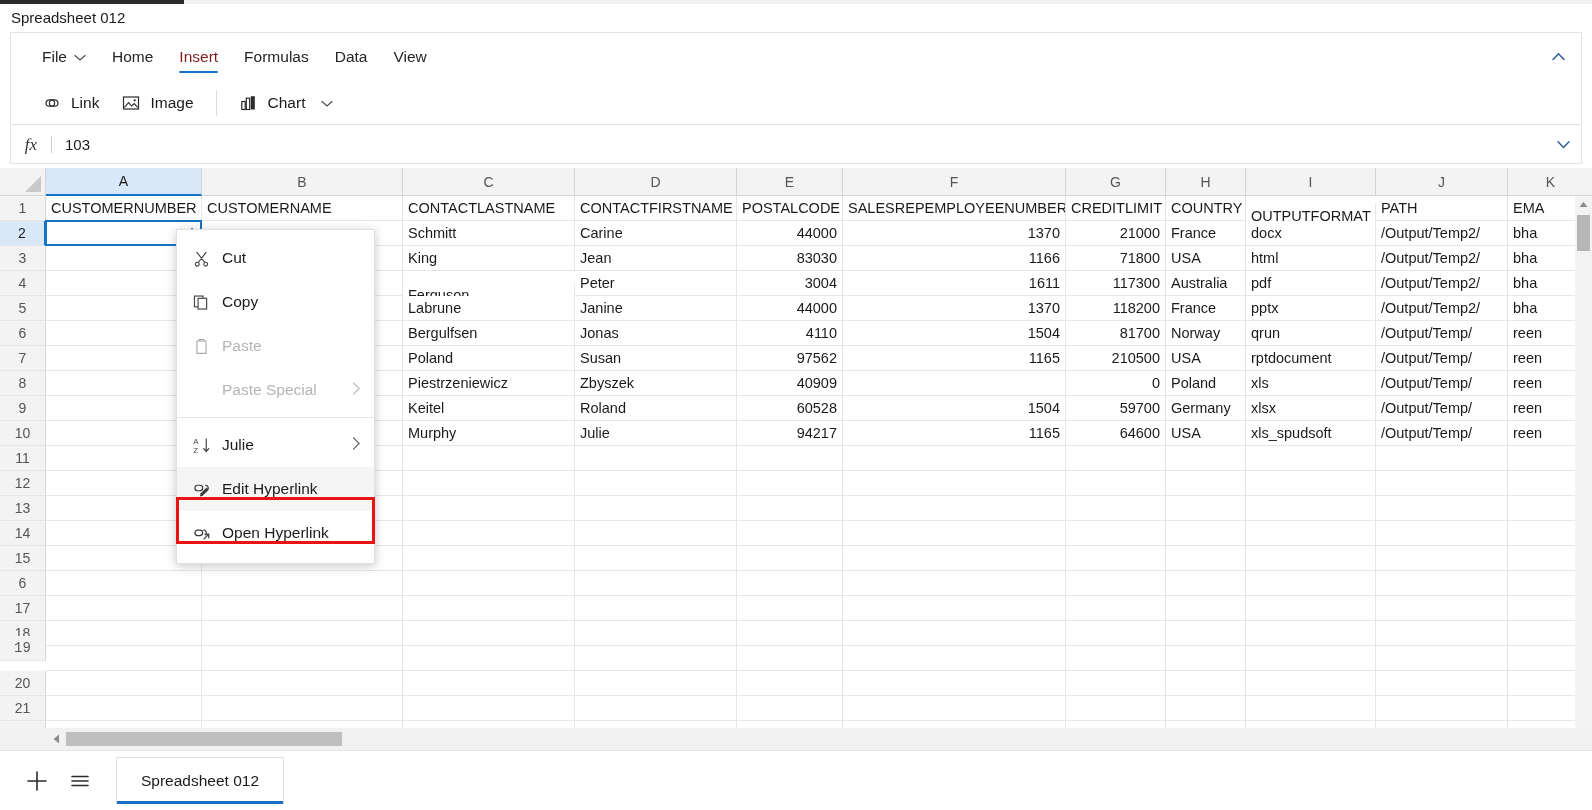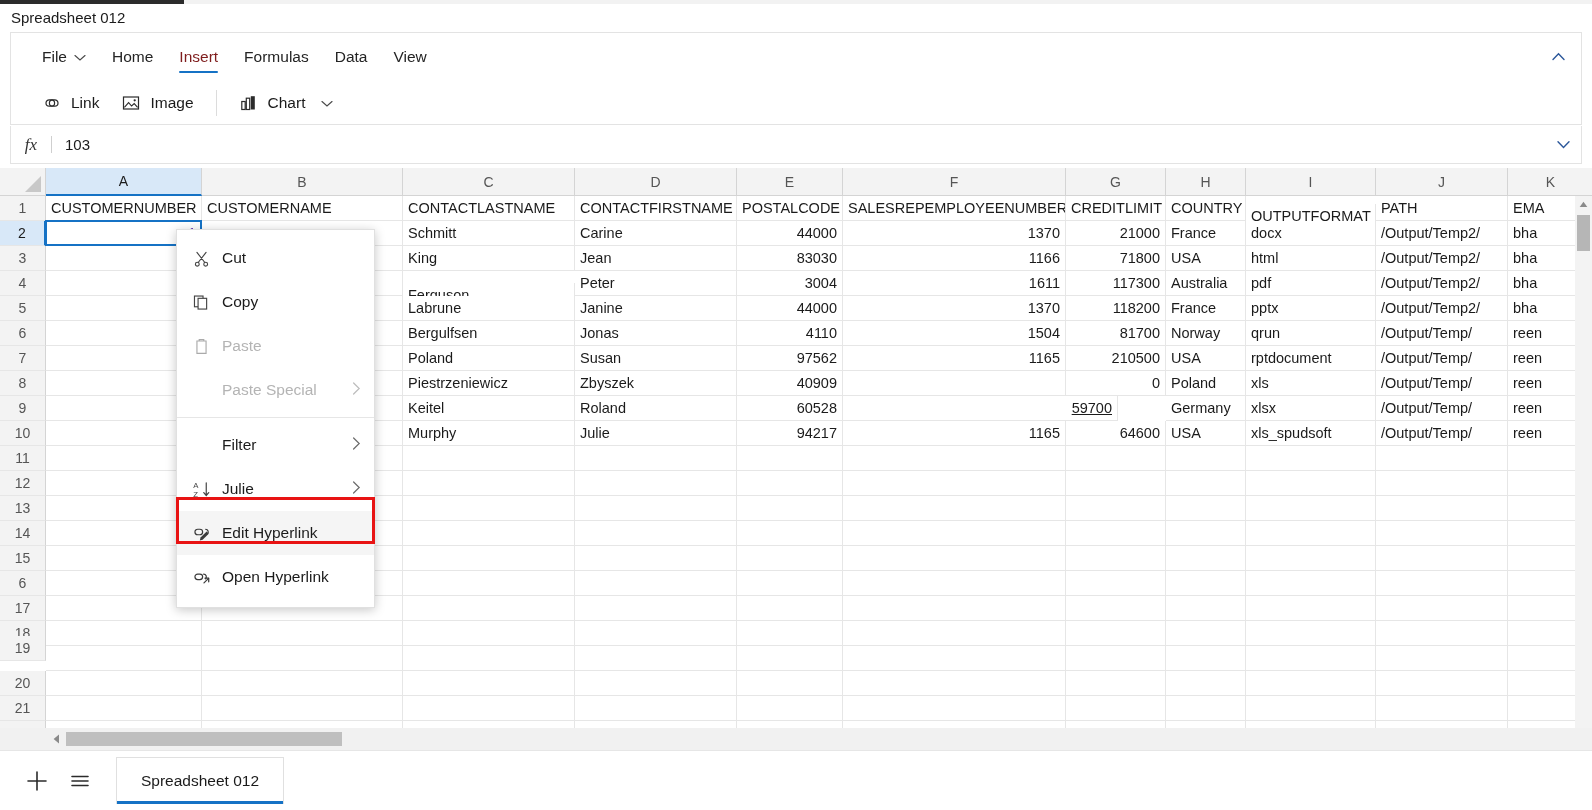--- a/index.html
+++ b/index.html
@@ -337,21 +337,21 @@
         </div>
         <div class="rh" style="top: 375px;">
           <span>6</span>
         </div>
         <div class="rh" style="top: 400px;">
           <span>17</span>
         </div>
         <div class="rh" style="top: 425px;">
           <span>18</span>
         </div>
-        <div class="rh" style="top: 440px;">
+        <div class="rh" style="top: 440px; font-family: Liberation Mono, monospace;">
           <span>19</span>
         </div>
         <div class="rh" style="top: 475px;">
           <span>20</span>
         </div>
         <div class="rh" style="top: 500px;">
           <span>21</span>
         </div>
         <div class="rh" style="top: 525px;">
           <span>22</span>
@@ -633,21 +633,21 @@
         </div>
         <div class="cell" style="left: 529px; width: 162px; top: 200px;">
           <span>Roland</span>
         </div>
         <div class="cell num" style="left: 691px; width: 106px; top: 200px;">
           <span>60528</span>
         </div>
         <div class="cell num" style="left: 797px; width: 223px; top: 200px;">
           <span>1504</span>
         </div>
-        <div class="cell num" style="left: 972px; width: 100px; top: 200px; text-decoration: underline;">
+        <div class="cell num" style="left: 1020px; width: 100px; top: 200px;">
           <span>59700</span>
         </div>
         <div class="cell" style="left: 1120px; width: 80px; top: 200px;">
           <span>Germany</span>
         </div>
         <div class="cell" style="left: 1200px; width: 130px; top: 200px;">
           <span>xlsx</span>
         </div>
         <div class="cell" style="left: 1330px; width: 132px; top: 200px;">
           <span>/Output/Temp/</span>
@@ -889,27 +889,20 @@
       </div>
       <div class="mi disabled">
         <span class="mic"></span>
         <span class="mtx">Paste Special</span>
         <span class="sub"><svg width="9" height="13" viewBox="0 0 9 13">
             <path d="M1.6 1 L7.2 6.5 L1.6 12" stroke="#6b6b6b" stroke-width="1.2" fill="none" stroke-linecap="round"></path>
           </svg></span>
       </div>
       <div class="mi-sep"></div>
       <div class="mi">
-        <span class="mic"></span>
-        <span class="mtx">Filter</span>
-        <span class="sub"><svg width="9" height="13" viewBox="0 0 9 13">
-            <path d="M1.6 1 L7.2 6.5 L1.6 12" stroke="#6b6b6b" stroke-width="1.2" fill="none" stroke-linecap="round"></path>
-          </svg></span>
-      </div>
-      <div class="mi">
         <span class="mic">
           <svg width="19" height="19" viewBox="0 0 20 20">
             <text x="1.2" y="8.6" font-size="8.2" font-family="Liberation Sans, sans-serif" fill="#444">A</text>
                 <text x="1.2" y="17.6" font-size="8.2" font-family="Liberation Sans, sans-serif" fill="#444">Z</text>
                 <path d="M15 3 V16 M12.4 13.2 L15 16.3 L17.6 13.2" stroke="#444" stroke-width="1.25" fill="none" stroke-linecap="round"></path>
           </svg>
         </span>
         <span class="mtx">Julie</span>
         <span class="sub"><svg width="9" height="13" viewBox="0 0 9 13">
             <path d="M1.6 1 L7.2 6.5 L1.6 12" stroke="#6b6b6b" stroke-width="1.2" fill="none" stroke-linecap="round"></path>

